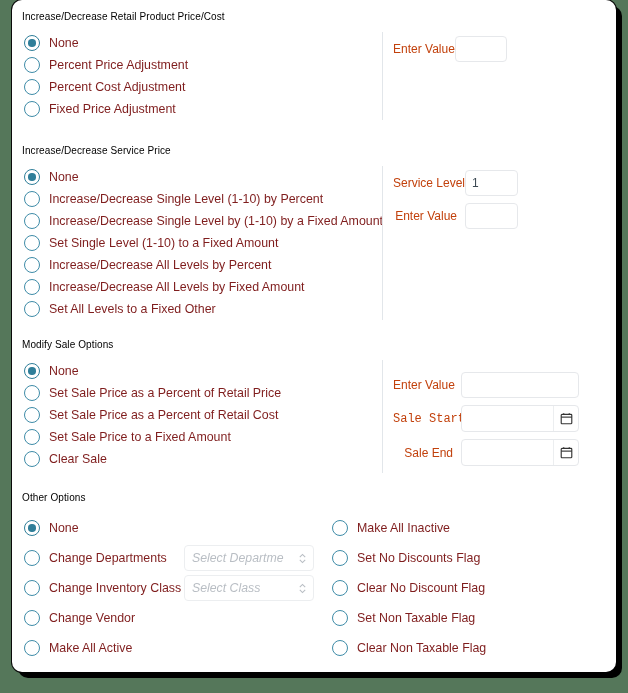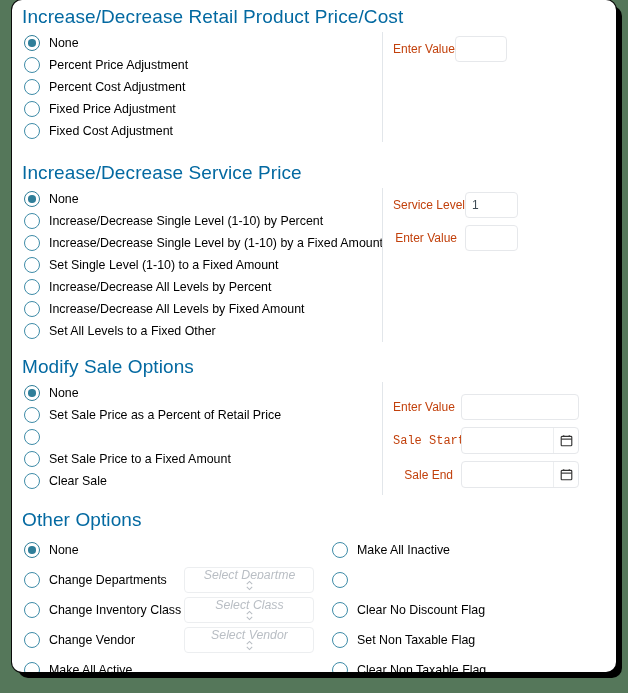--- a/index.html
+++ b/index.html
@@ -39,22 +39,22 @@
     height: 672px;
     padding: 8px 0 0 0;
     box-sizing: border-box;
   }
 
   .section {
     position: relative;
     padding: 0 0 0 0;
   }
   .section-title {
-    color: #0369a1;
-    font-size: 19px;
+    color: #000000;
+    font-size: 10px;
     letter-spacing: 0.1px;
     margin: 0 0 6px 10px;
     line-height: 18px;
     white-space: nowrap;
   }
   .section-body {
     display: flex;
     flex-direction: row;
     align-items: flex-start;
   }
@@ -103,21 +103,21 @@
     top: 50%;
     width: 7.5px;
     height: 7.5px;
     margin-left: -3.75px;
     margin-top: -3.75px;
     border-radius: 50%;
     background: #2f7e99;
   }
   .radio-label {
     margin-left: 9px;
-    color: #000000;
+    color: #7f1d1d;
     font-size: 12.4px;
     line-height: 16px;
     white-space: nowrap;
   }
 
   .field-row {
     display: flex;
     align-items: center;
     margin-bottom: 7px;
   }
@@ -196,21 +196,20 @@
     width: 130px;
     height: 26px;
     border: 1px solid #eceef0;
     border-radius: 4px;
     background: #ffffff;
     box-sizing: border-box;
     display: flex;
     align-items: center;
     justify-content: space-between;
     padding: 0 6px 0 7px;
-    flex-direction: column;
   }
   .select-placeholder {
     font-size: 12.3px;
     font-style: italic;
     color: #b9bec4;
     white-space: nowrap;
     overflow: hidden;
   }
   .stepper-icon {
     flex: 0 0 9px;
@@ -246,24 +245,20 @@
               <span class="radio-label">Percent Price Adjustment</span>
             </div>
             <div class="radio-row">
               <span class="radio"></span>
               <span class="radio-label">Percent Cost Adjustment</span>
             </div>
             <div class="radio-row">
               <span class="radio"></span>
               <span class="radio-label">Fixed Price Adjustment</span>
             </div>
-            <div class="radio-row">
-              <span class="radio"></span>
-              <span class="radio-label">Fixed Cost Adjustment</span>
-            </div>
           </div>
           <div class="divider"></div>
           <div class="fields-col">
             <div class="field-row" style="margin-top:4px;">
               <span class="field-label" style="width:62px;">Enter Value</span>
               <span class="input-box input-w-sm">
                 <span class="val"></span>
               </span>
             </div>
           </div>
@@ -332,20 +327,21 @@
             <div class="radio-row">
               <span class="radio checked"></span>
               <span class="radio-label">None</span>
             </div>
             <div class="radio-row">
               <span class="radio"></span>
               <span class="radio-label">Set Sale Price as a Percent of Retail Price</span>
             </div>
             <div class="radio-row">
               <span class="radio"></span>
+              <span class="radio-label">Set Sale Price as a Percent of Retail Cost</span>
             </div>
             <div class="radio-row">
               <span class="radio"></span>
               <span class="radio-label">Set Sale Price to a Fixed Amount</span>
             </div>
             <div class="radio-row">
               <span class="radio"></span>
               <span class="radio-label">Clear Sale</span>
             </div>
           </div>
@@ -423,44 +419,36 @@
                   <svg width="9" height="13" viewBox="0 0 10 14" fill="none" stroke="#b9bec4" stroke-width="1.2">
                     <polyline points="2,5.5 5,2.5 8,5.5"></polyline>
                     <polyline points="2,8.5 5,11.5 8,8.5"></polyline>
                   </svg>
                 </span>
               </span>
             </div>
             <div class="other-row">
               <span class="radio"></span>
               <span class="radio-label">Change Vendor</span>
-              <span class="select-box">
-                <span class="select-placeholder">Select Vendor</span>
-                <span class="stepper-icon">
-                  <svg width="9" height="13" viewBox="0 0 10 14" fill="none" stroke="#b9bec4" stroke-width="1.2">
-                    <polyline points="2,5.5 5,2.5 8,5.5"></polyline>
-                    <polyline points="2,8.5 5,11.5 8,8.5"></polyline>
-                  </svg>
-                </span>
-              </span>
             </div>
             <div class="other-row">
               <span class="radio"></span>
               <span class="radio-label">Make All Active</span>
               <span class="spacer-sel"></span>
             </div>
           </div>
 
           <div class="other-right">
             <div class="other-row">
               <span class="radio"></span>
               <span class="radio-label">Make All Inactive</span>
             </div>
             <div class="other-row">
               <span class="radio"></span>
+              <span class="radio-label">Set No Discounts Flag</span>
             </div>
             <div class="other-row">
               <span class="radio"></span>
               <span class="radio-label">Clear No Discount Flag</span>
             </div>
             <div class="other-row">
               <span class="radio"></span>
               <span class="radio-label">Set Non Taxable Flag</span>
             </div>
             <div class="other-row">

